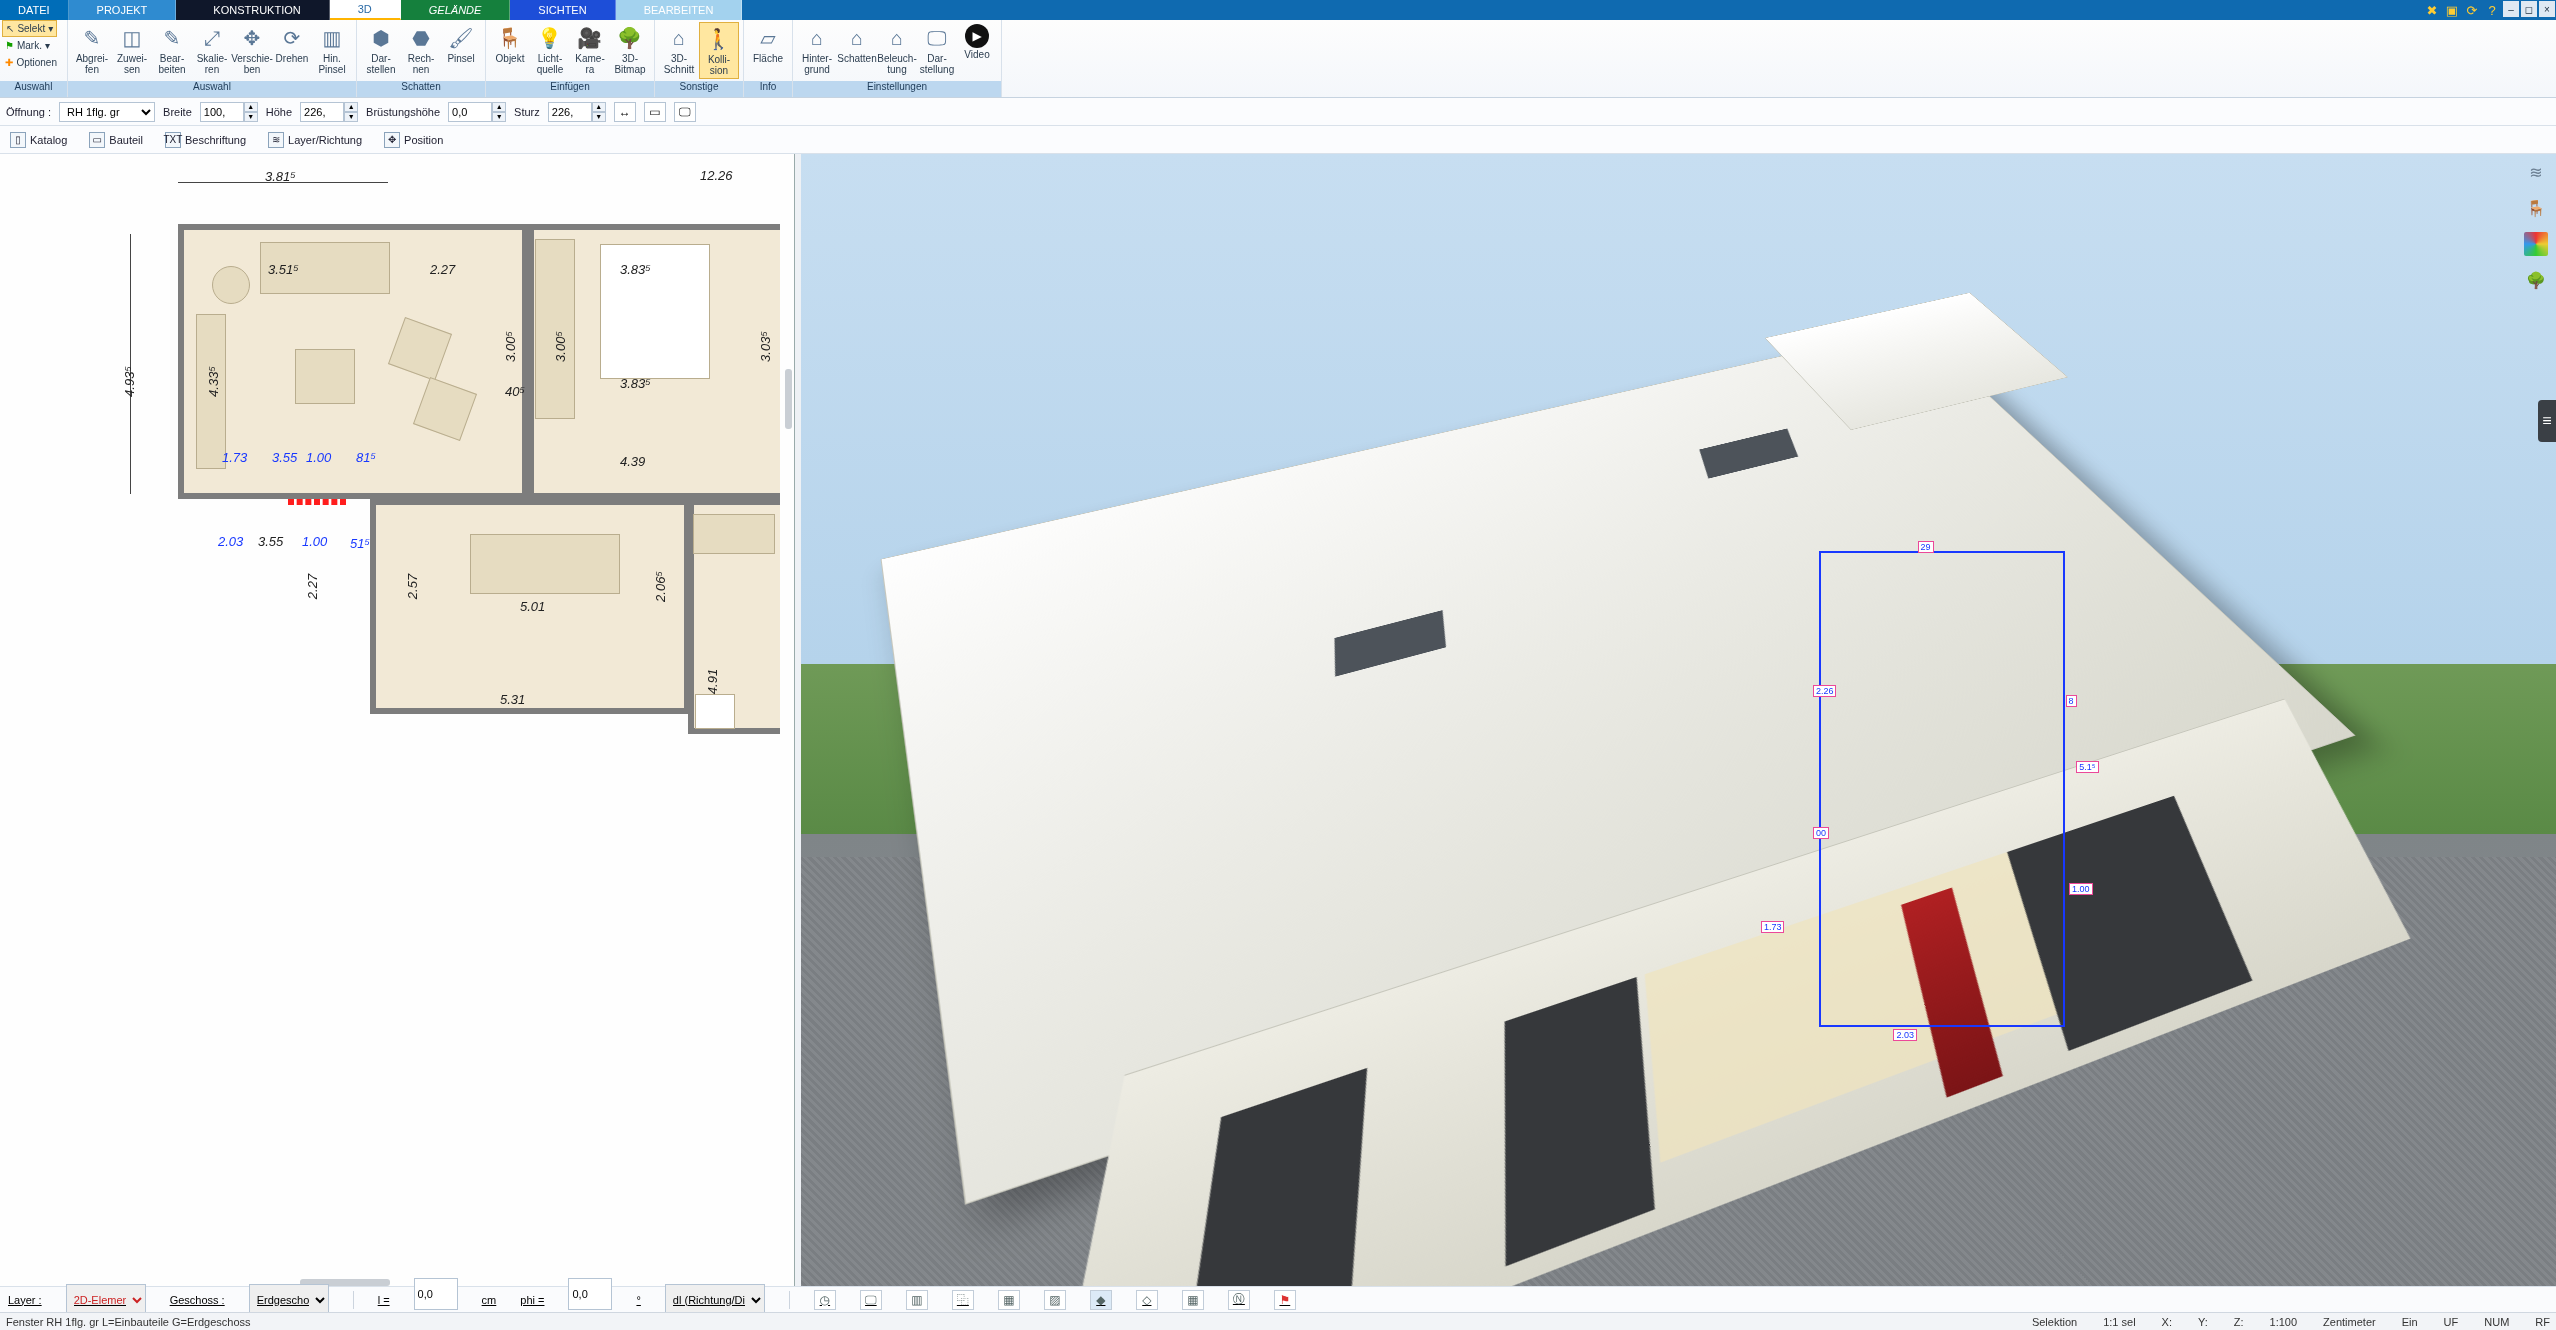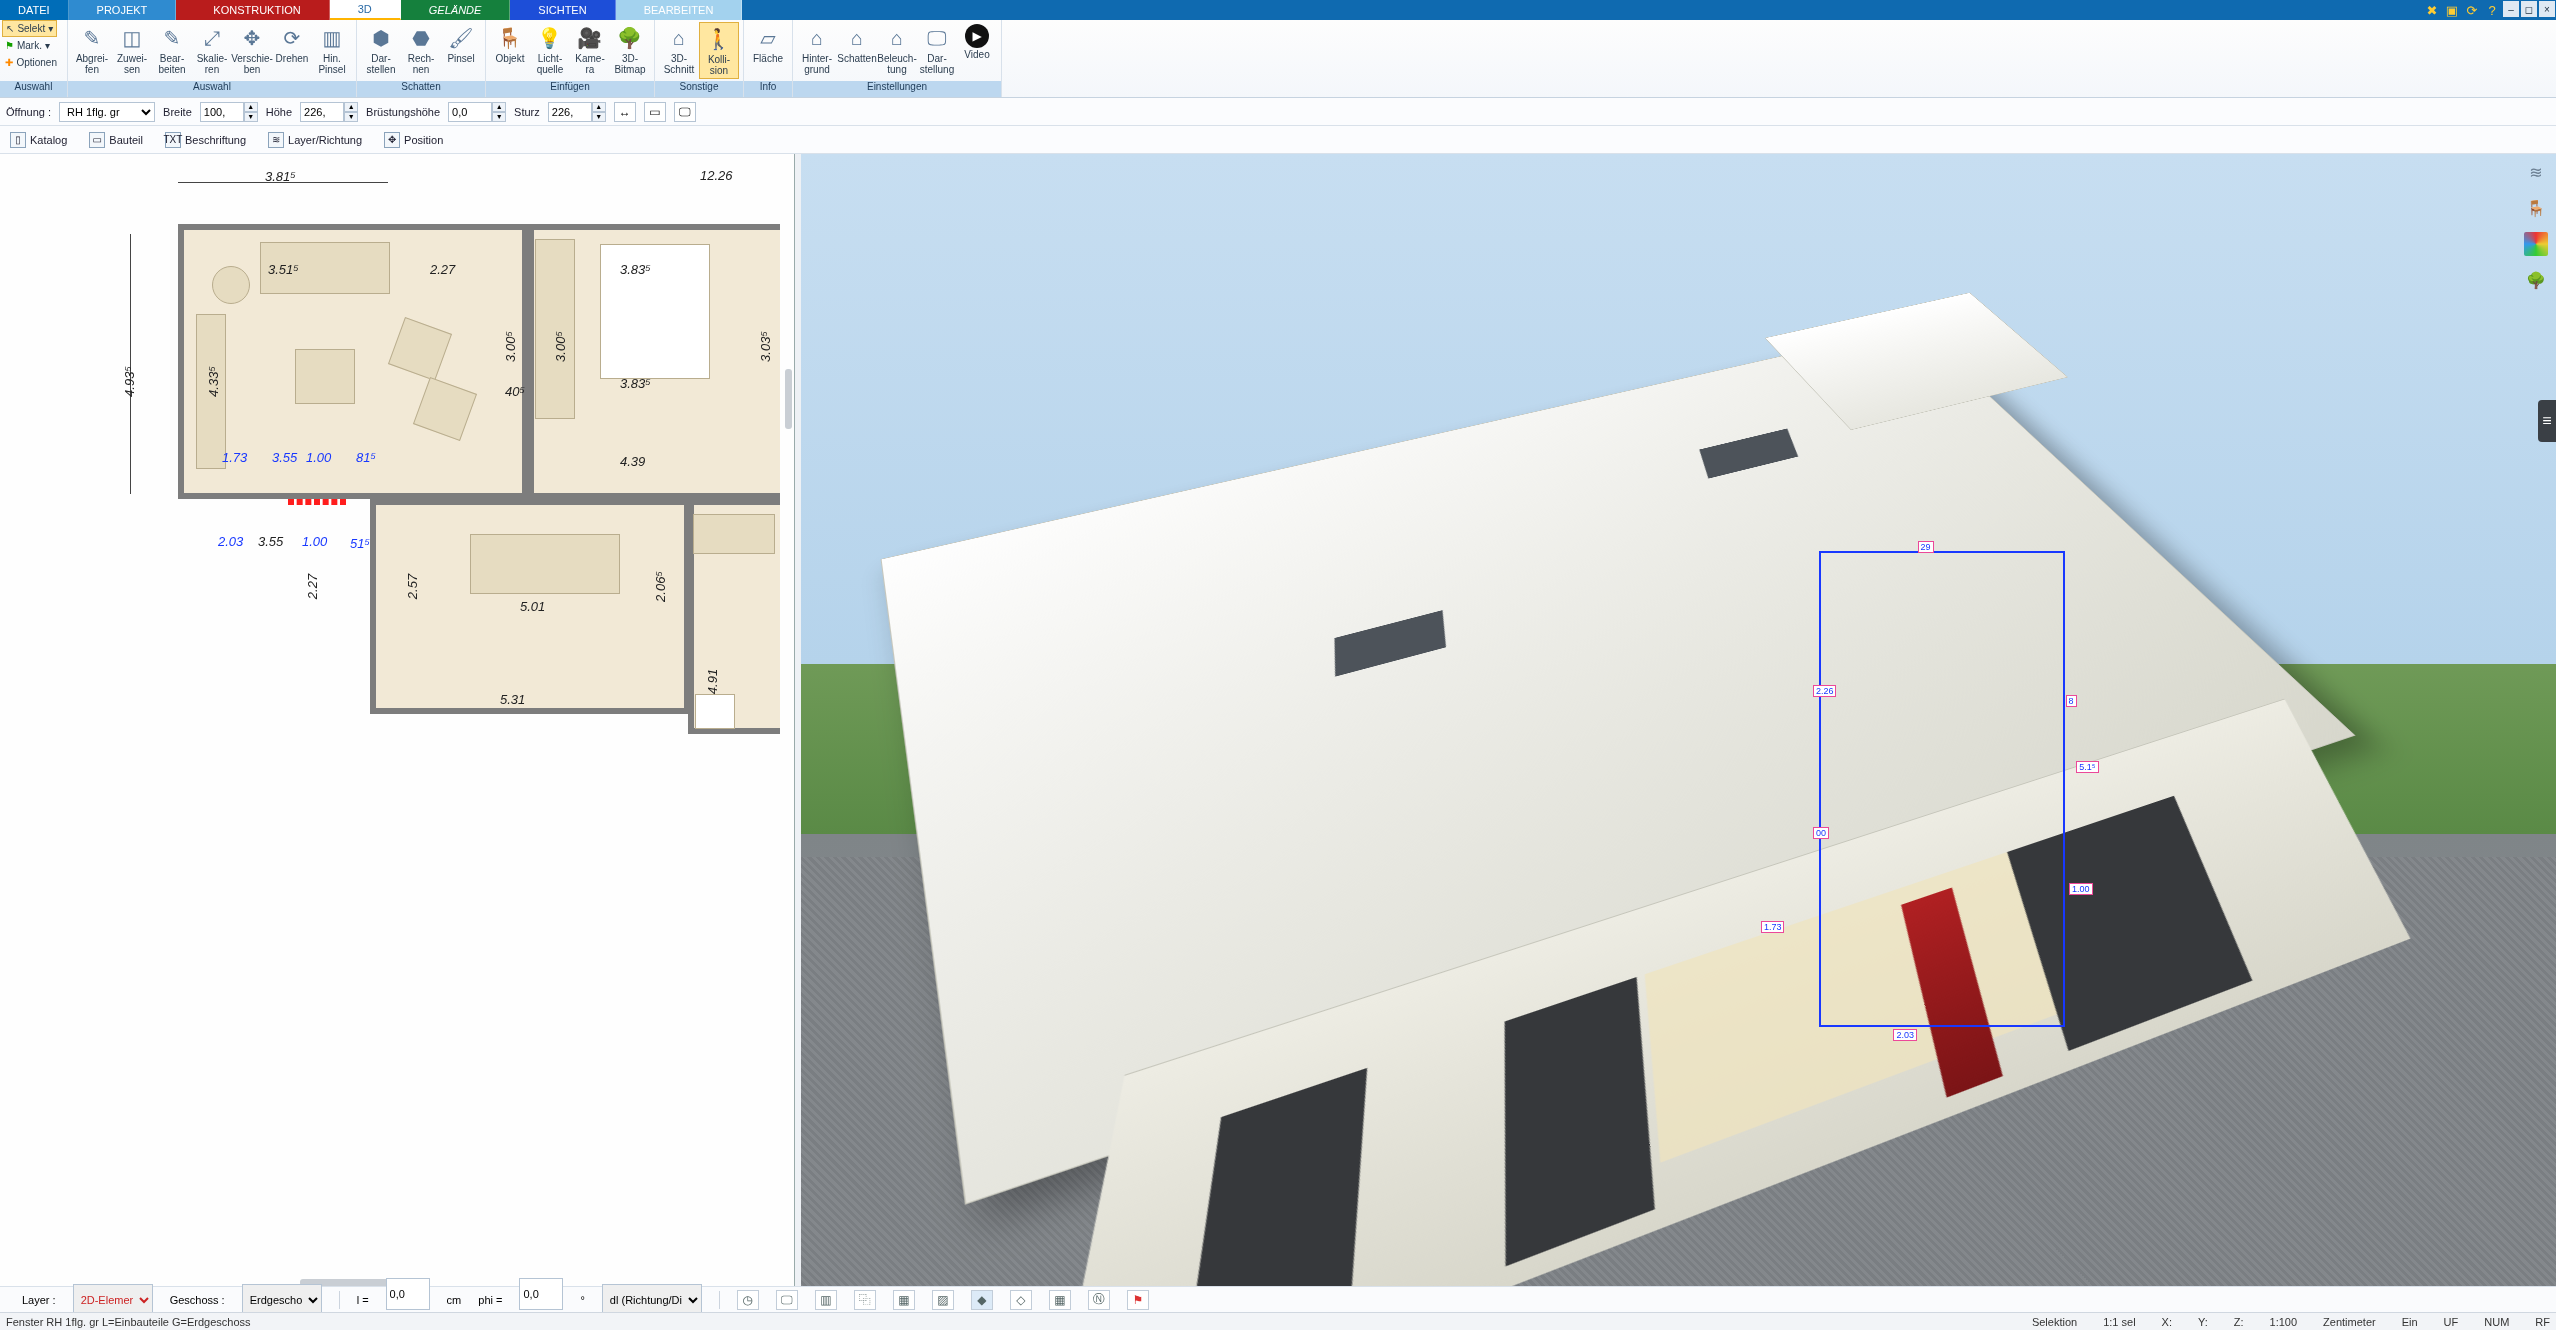--- a/index.html
+++ b/index.html
@@ -16,21 +16,21 @@
 .menubar .tab {
   padding: 0 28px;
   display: flex;
   align-items: center;
   color: #fff;
   border-right: 1px solid rgba(255,255,255,.3);
   cursor: pointer;
 }
 .menubar .tab.datei     { background: #006db8; padding: 0 18px; }
 .menubar .tab.projekt   { background: #2f8bd0; }
-.menubar .tab.konstr    { background: #b91c1c; padding-left: 37px; }
+.menubar .tab.konstr    { background: #0f172a; padding-left: 37px; }
 .menubar .tab.d3        { background: #fff; color: #2a6aa6; border-bottom: 2px solid #ffb400; }
 .menubar .tab.gelaende  { background: #15803d; font-style: italic; }
 .menubar .tab.sichten   { background: #1d4ed8; }
 .menubar .tab.bearb     { background: #a3d2ee; }
 .menubar .spacer { flex: 1; background: #0f6ab0; }
 .menubar .winicons { display: flex; background: #0f6ab0; }
 .menubar .winicons span {
   width: 18px; height: 18px; margin: 1px;
   display: flex; align-items: center; justify-content: center;
   color: #fff; font-size: 11px; cursor: pointer;
@@ -143,21 +143,21 @@
 .sidetools .color { background:conic-gradient(#e33,#ec3,#3c3,#39e,#e33); border-radius:2px; font-size:0; }
 .sidehandle {
   position:absolute; right:0; top:400px; width:18px; height:42px; background:#3a3f45;
   border-radius:4px 0 0 4px; display:flex; align-items:center; justify-content:center; color:#fff; cursor:pointer; z-index:5;
 }
 
 
 .optbar {
   position:absolute; left:0; right:0; bottom:18px; height:26px;
   background:#fafbfd; border-top:1px solid #d9e1ea; display:flex; align-items:center;
-  font-size:11px; padding:0 22px; gap:17px;
+  font-size:11px; padding:0 8px; gap:24px;text-decoration:underline;
 }
 .optbar select, .optbar input { height:32px; font-size:11px; border:1px solid #b5c4d4; padding:0 3px; }
 .optbar .spin { width:44px; }
 .optbar .icobtn { width:22px;height:20px;border:1px solid #c2cdd9;display:flex;align-items:center;justify-content:center;background:#fff;cursor:pointer;font-size:12px;color:#566; }
 .optbar .icobtn.on { background:#dceaf7; }
 
 
 .statusbar {
   position:absolute; left:0; right:0; bottom:0; height:18px;
   background:#f2f4f7; border-top:1px solid #d0d7e0; font-size:11px;

